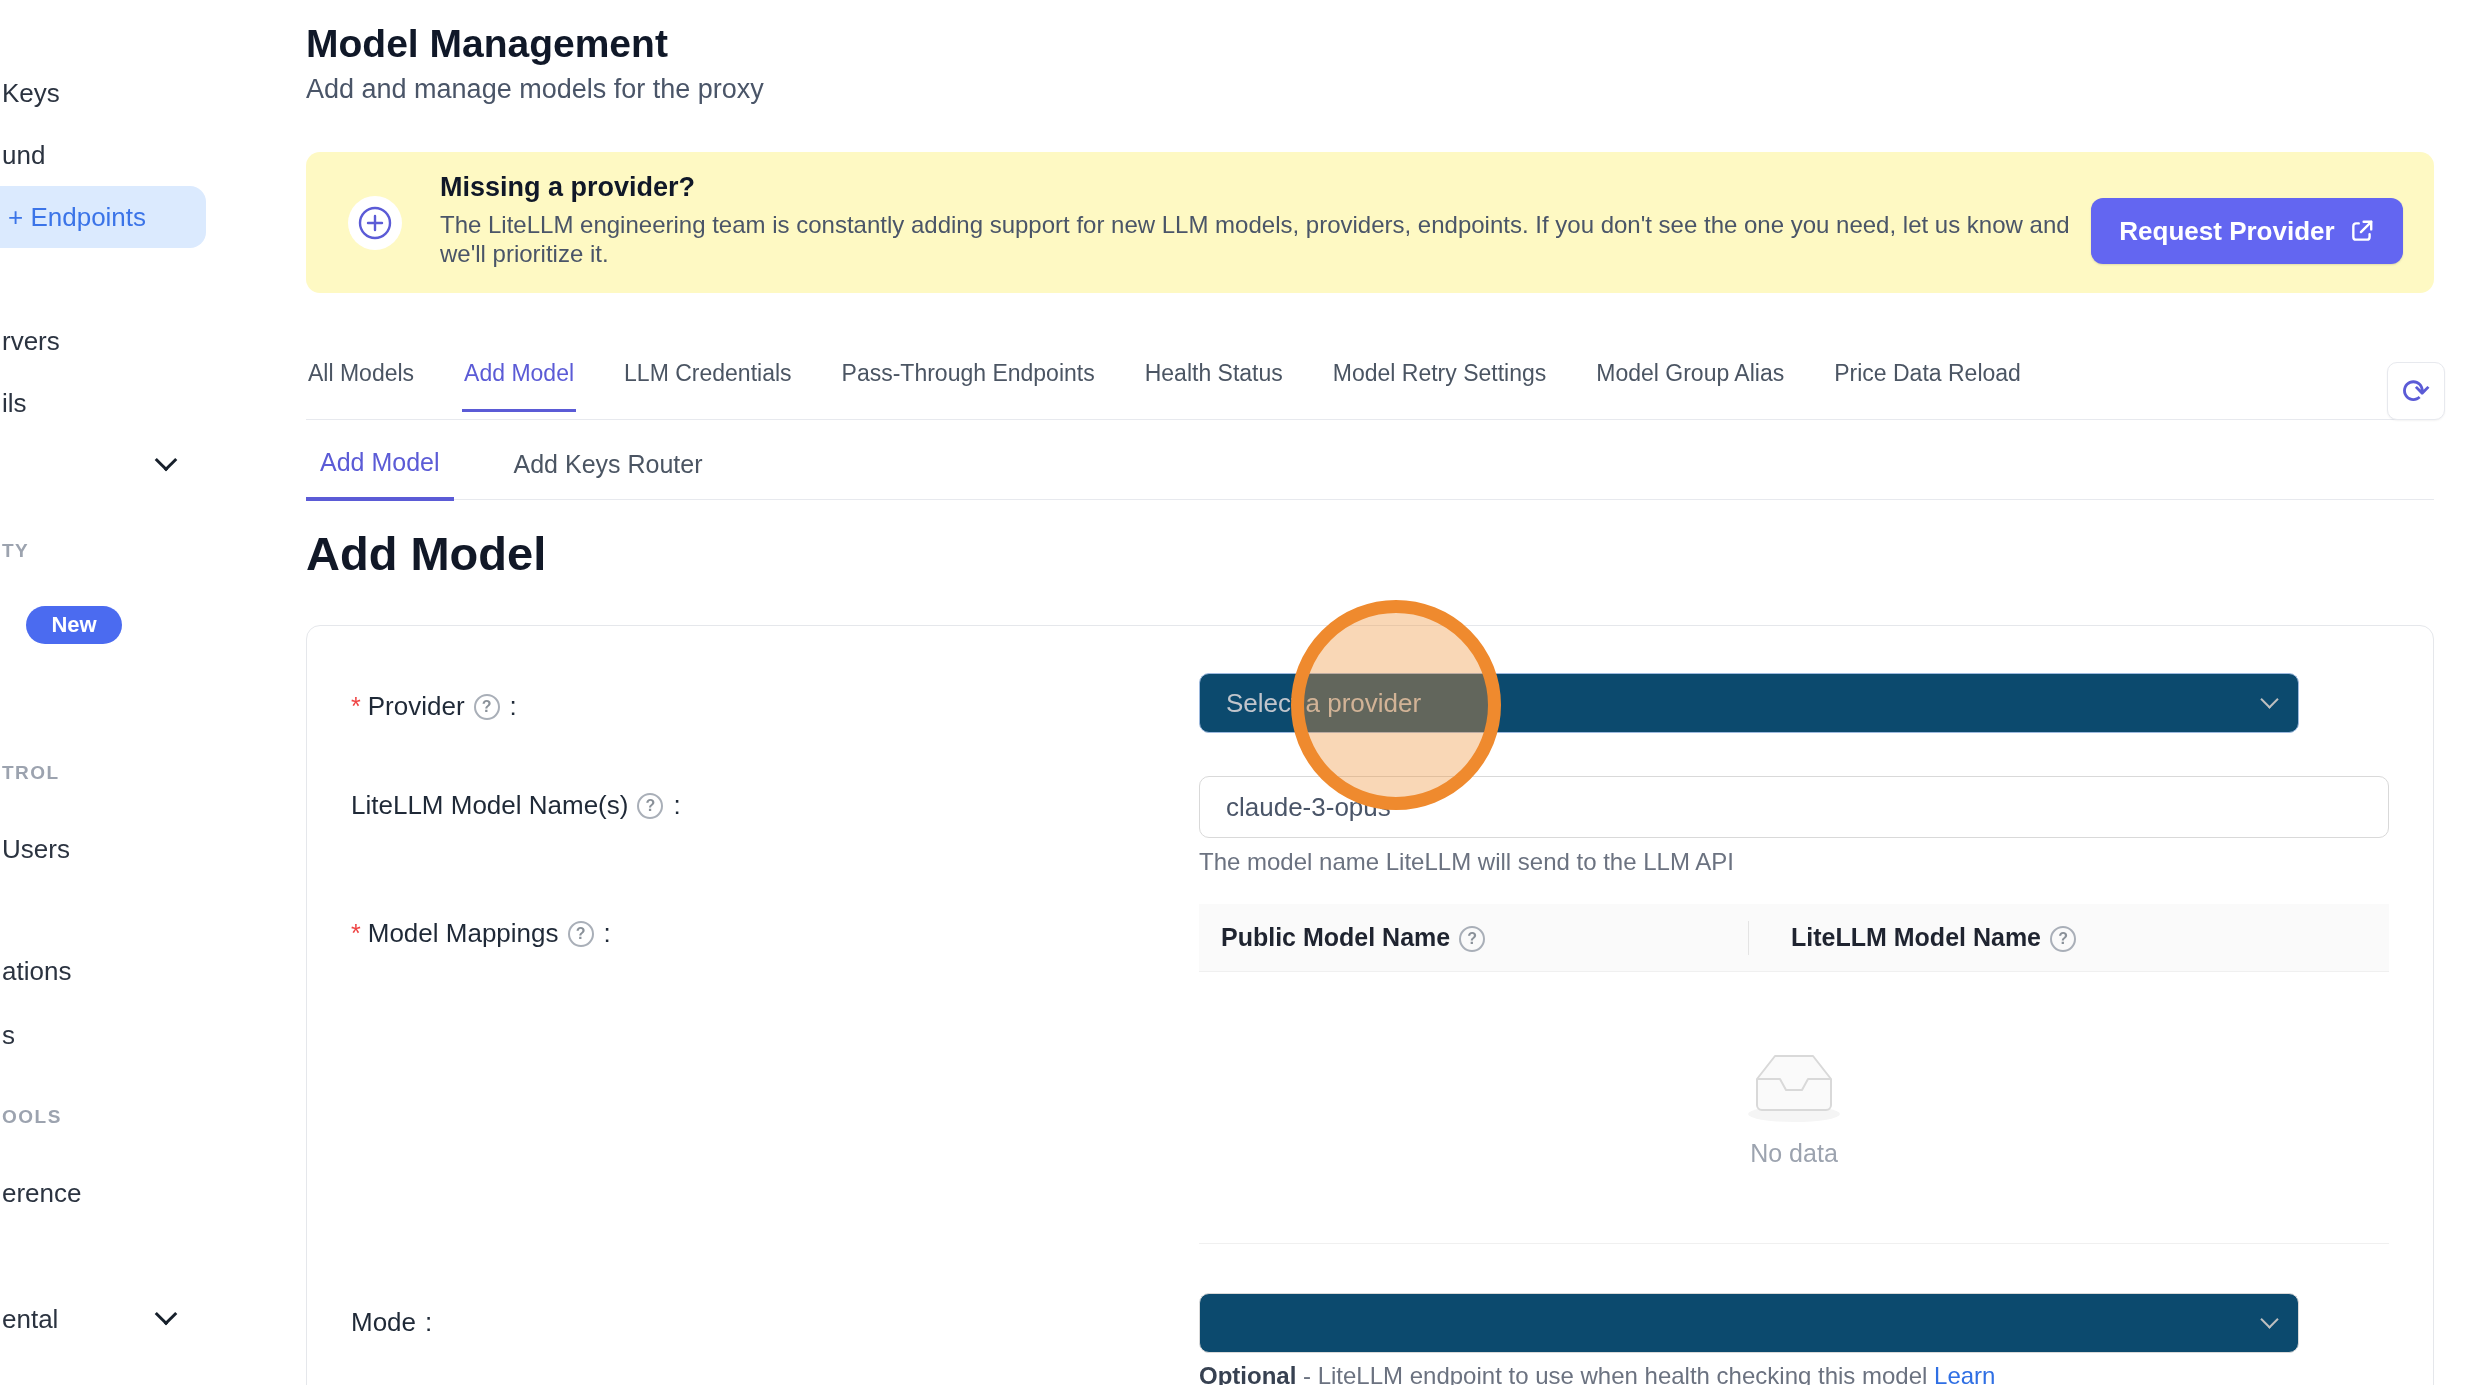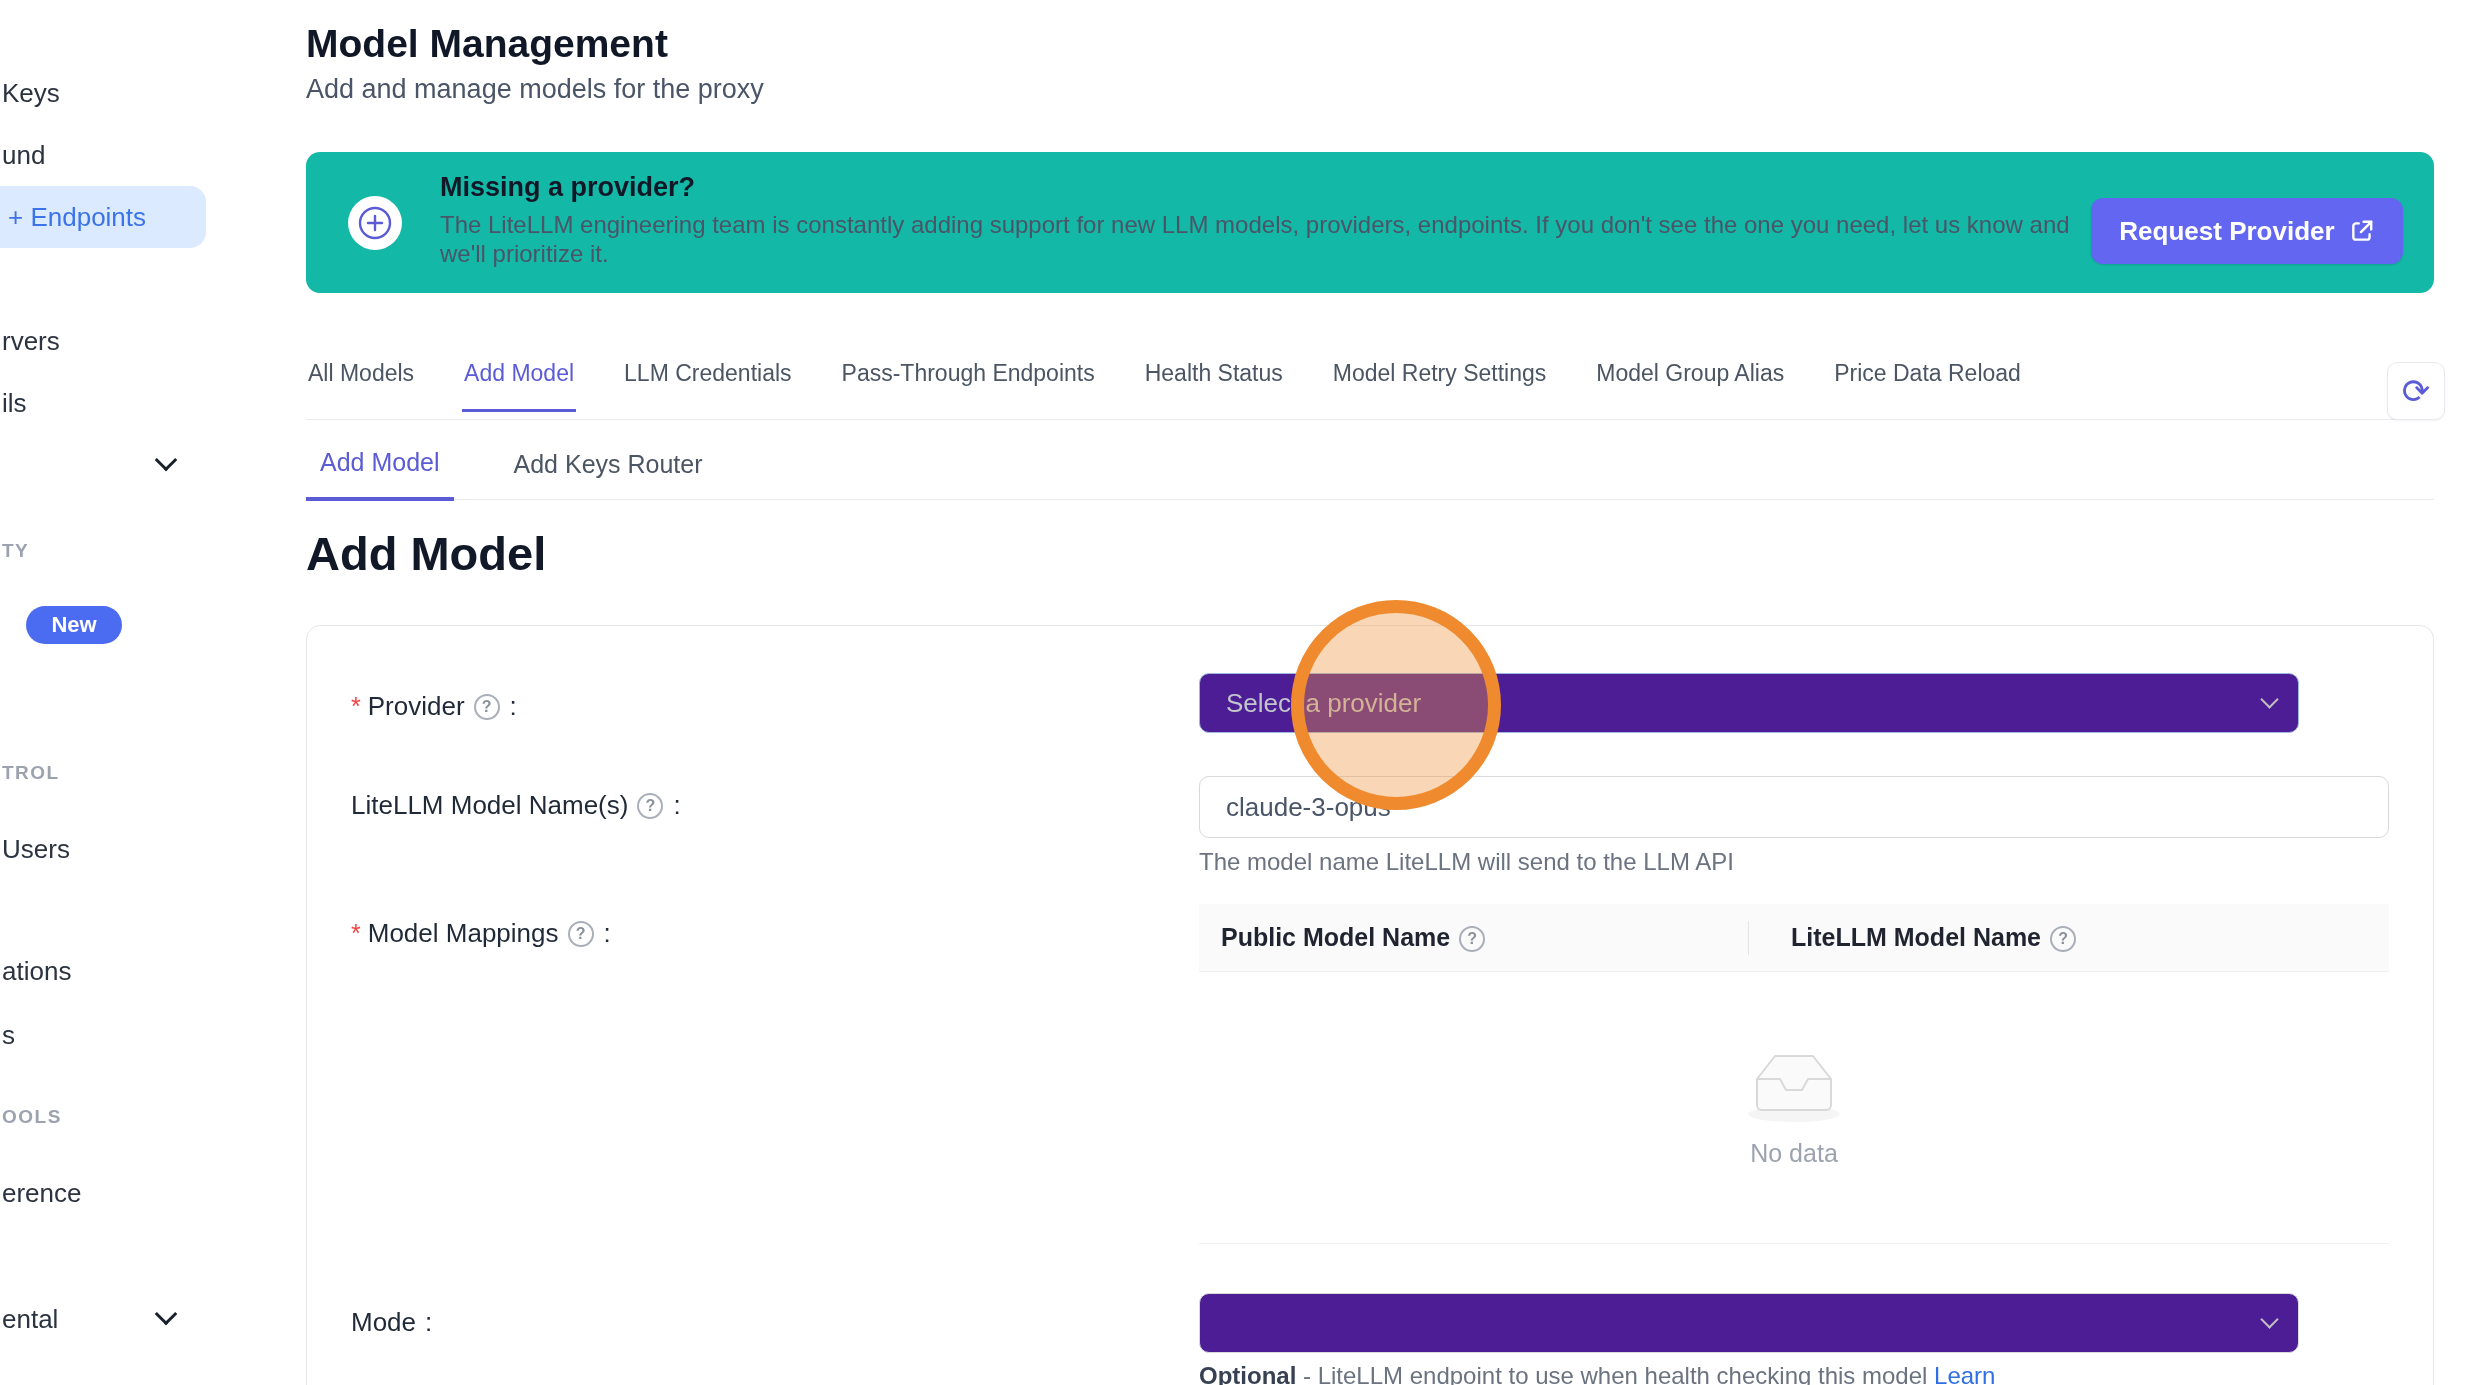--- a/index.html
+++ b/index.html
@@ -20,21 +20,21 @@
   .sb-chev { position:absolute; left:158px; width:16px; height:16px;
     border-right:3px solid #17202b; border-bottom:3px solid #17202b; transform:rotate(45deg); }
   .sb-badge { position:absolute; left:26px; top:606px; width:96px; height:38px; border-radius:19px;
     background:#4b6bf0; color:#fff; font-size:22px; font-weight:700;
     display:flex; align-items:center; justify-content:center; }
   
   .page-title { position:absolute; left:306px; top:22px; font-size:39px; font-weight:700; color:#101828; }
   .page-subtitle { position:absolute; left:306px; top:74px; font-size:27px; color:#4a5568; }
   
   .banner { position:absolute; left:306px; top:152px; width:2128px; height:141px;
-    background:#14b8a6; border-radius:14px; }
+    background:#fef9c3; border-radius:14px; }
   .banner-ic { position:absolute; left:42px; top:44px; width:54px; height:54px; border-radius:50%;
     background:#fff; display:flex; align-items:center; justify-content:center; }
   .banner-title { position:absolute; left:134px; top:20px; font-size:27px; font-weight:700; color:#101828; }
   .banner-body { position:absolute; left:134px; top:58px; font-size:24px; color:#4a5568; line-height:29px; }
   .req-btn { position:absolute; left:1785px; top:46px; width:312px; height:66px; border-radius:12px;
     background:#6366f1; border:none; color:#fff; font-family:inherit; font-size:26px; font-weight:700;
     display:flex; align-items:center; justify-content:center; gap:14px; cursor:pointer;
     box-shadow:0 1px 2px rgba(0,0,0,.12); }
   
   .tabsrow { position:absolute; left:306px; top:360px; width:2128px; height:60px;
@@ -52,21 +52,21 @@
   
   .h2 { position:absolute; left:306px; top:526px; font-size:47px; font-weight:700; color:#111827; }
   .card { position:absolute; left:306px; top:625px; width:2128px; height:920px;
     background:#fff; border:1px solid #e5e7eb; border-radius:14px; }
   .flabel { position:absolute; left:44px; font-size:26px; color:#1f2937; display:flex; align-items:center; white-space:nowrap; }
   .req-star { color:#ef4444; font-size:25px; margin-right:7px; }
   .qicon { display:inline-flex; width:26px; height:26px; border:2px solid #a9afb8; border-radius:50%;
     color:#8a9199; font-size:16px; font-weight:700; align-items:center; justify-content:center;
     margin:0 8px 0 9px; }
   .colon { margin-left:2px; }
-  .select-box { position:absolute; left:892px; width:1100px; height:60px; background:#4c1d95;
+  .select-box { position:absolute; left:892px; width:1100px; height:60px; background:#0c4a6e;
     border:1px solid #9db9de; border-radius:10px; display:flex; align-items:center; cursor:pointer; }
   .select-box.plain { border-color:#d9d9d9; }
   .select-placeholder { margin-left:26px; font-size:26px; color:#c1c5cc; }
   .chev { position:absolute; right:22px; top:50%; width:13px; height:13px; margin-top:-10px;
     border-right:2px solid #bfbfbf; border-bottom:2px solid #bfbfbf; transform:rotate(45deg); }
   .text-input { position:absolute; left:892px; width:1190px; height:62px; background:#fff;
     border:1px solid #d9d9d9; border-radius:10px; font-family:inherit; font-size:26px; color:#4a5568;
     padding-left:26px; }
   .helper { position:absolute; left:892px; font-size:24px; color:#6b7280; }
   

